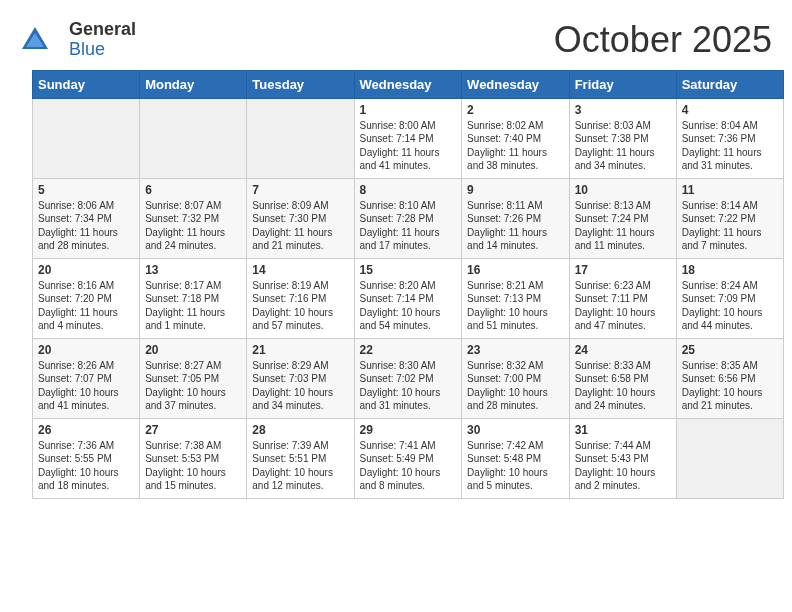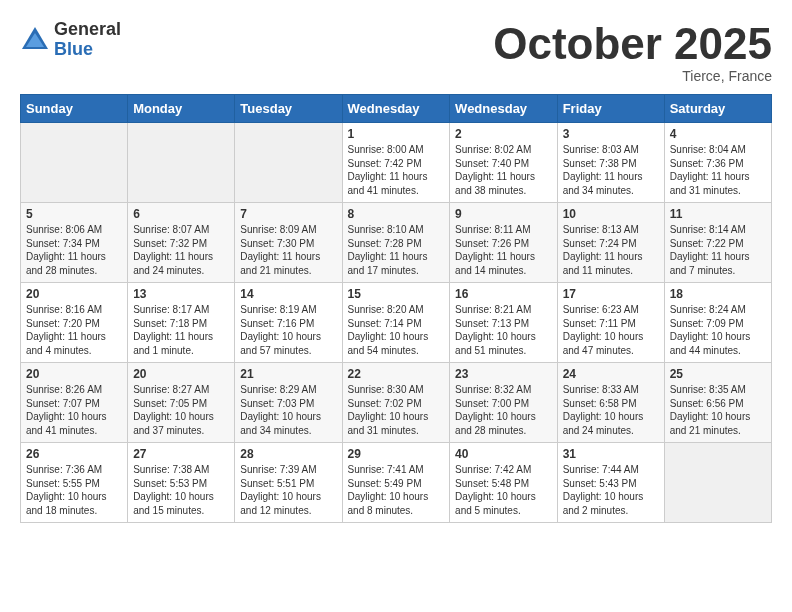--- a/index.html
+++ b/index.html
@@ -20,53 +20,55 @@
       margin-bottom: 10px;
     }
     .logo {
       display: flex;
       align-items: center;
     }
     .logo-text {
       display: flex;
       flex-direction: column;
       line-height: 1.1;
+      margin-left: 15px;
     }
     .logo-general {
       font-size: 18px;
       font-weight: bold;
       color: #333;
     }
     .logo-blue {
       font-size: 18px;
-      font-weight: bold;
+      font-weight: normal;
       color: #2a6db5;
     }
     .logo-icon {
       width: 30px;
       height: 30px;
       margin-right: 4px;
     }
     .title-block {
       text-align: right;
     }
     .month-title {
-      font-size: 44px;
-      font-weight: bold;
+      font-size: 36px;
+      font-weight: normal;
       color: #333;
       line-height: 1.1;
     }
     .location {
       font-size: 14px;
       color: #555;
     }
     .calendar {
       width: 100%;
       border-collapse: collapse;
       border: 1px solid #ccc;
+      margin-left: 12px;
     }
     .calendar th {
       background-color: #2a6db5;
       color: #fff;
       font-size: 13px;
       font-weight: bold;
       padding: 6px 5px;
       text-align: left;
       border: 1px solid #2060a0;
     }
@@ -108,21 +110,20 @@
         <polygon points="15,2 28,24 2,24" fill="#2a6db5"></polygon>
         <polygon points="15,8 24,22 6,22" fill="#5a9de0"></polygon>
       </svg>
       <div class="logo-text">
         <span class="logo-general">General</span>
         <span class="logo-blue">Blue</span>
       </div>
     </div>
     <div class="title-block">
       <div class="month-title">October 2025</div>
-      <div class="location">Tierce, France</div>
     </div>
   </div>
 
   <table class="calendar">
     <thead>
       <tr>
       <th>Sunday</th>
           <th>Monday</th>
           <th>Tuesday</th>
           <th>Wednesday</th>
@@ -132,21 +133,21 @@
         </tr>
     </thead>
     <tbody id="calendar-body">
     <tr>
           <td class="empty"></td>
           <td class="empty"></td>
           <td class="empty"></td>
           <td>
             <span class="day-num">1</span>
             <div class="day-info">Sunrise: 8:00 AM
-Sunset: 7:42 PM
+Sunset: 7:14 PM
 Daylight: 11 hours and 41 minutes.</div>
           </td>
           <td>
             <span class="day-num">2</span>
             <div class="day-info">Sunrise: 8:02 AM
 Sunset: 7:40 PM
 Daylight: 11 hours and 38 minutes.</div>
           </td>
           <td>
             <span class="day-num">3</span>
@@ -312,21 +313,21 @@
 Sunset: 5:51 PM
 Daylight: 10 hours and 12 minutes.</div>
           </td>
           <td>
             <span class="day-num">29</span>
             <div class="day-info">Sunrise: 7:41 AM
 Sunset: 5:49 PM
 Daylight: 10 hours and 8 minutes.</div>
           </td>
           <td>
-            <span class="day-num">40</span>
+            <span class="day-num">30</span>
             <div class="day-info">Sunrise: 7:42 AM
 Sunset: 5:48 PM
 Daylight: 10 hours and 5 minutes.</div>
           </td>
           <td>
             <span class="day-num">31</span>
             <div class="day-info">Sunrise: 7:44 AM
 Sunset: 5:43 PM
 Daylight: 10 hours and 2 minutes.</div>
           </td>

